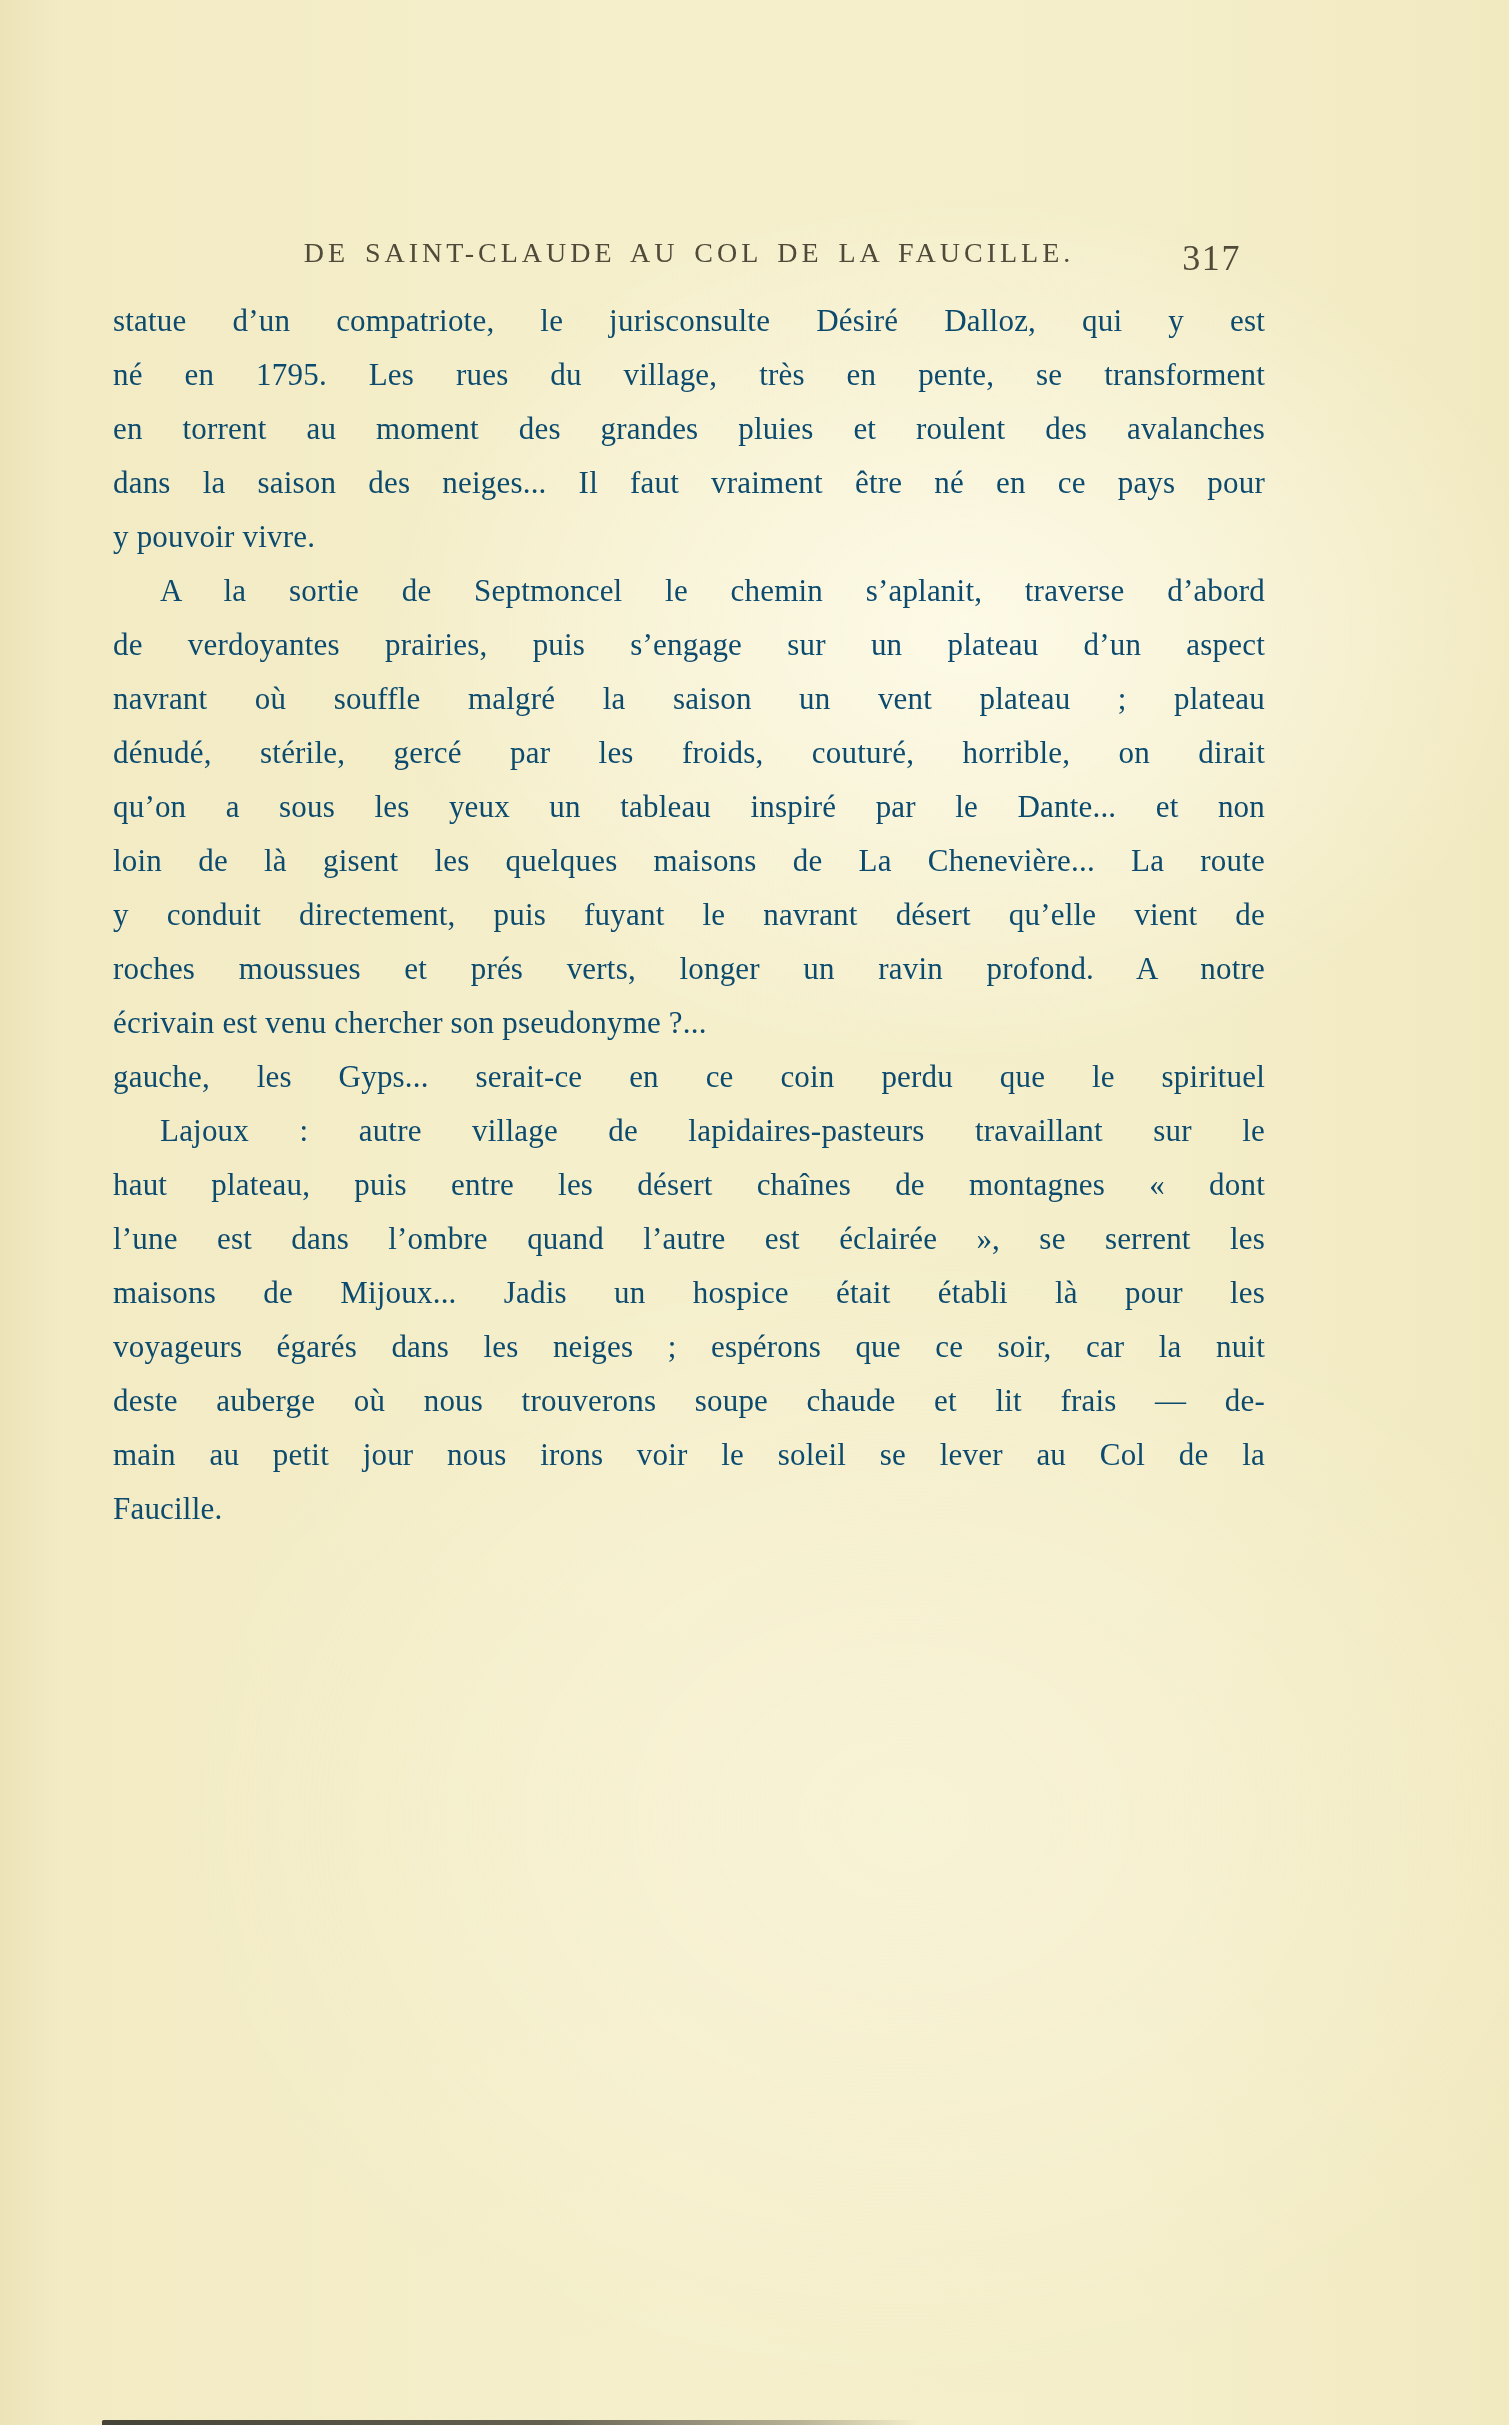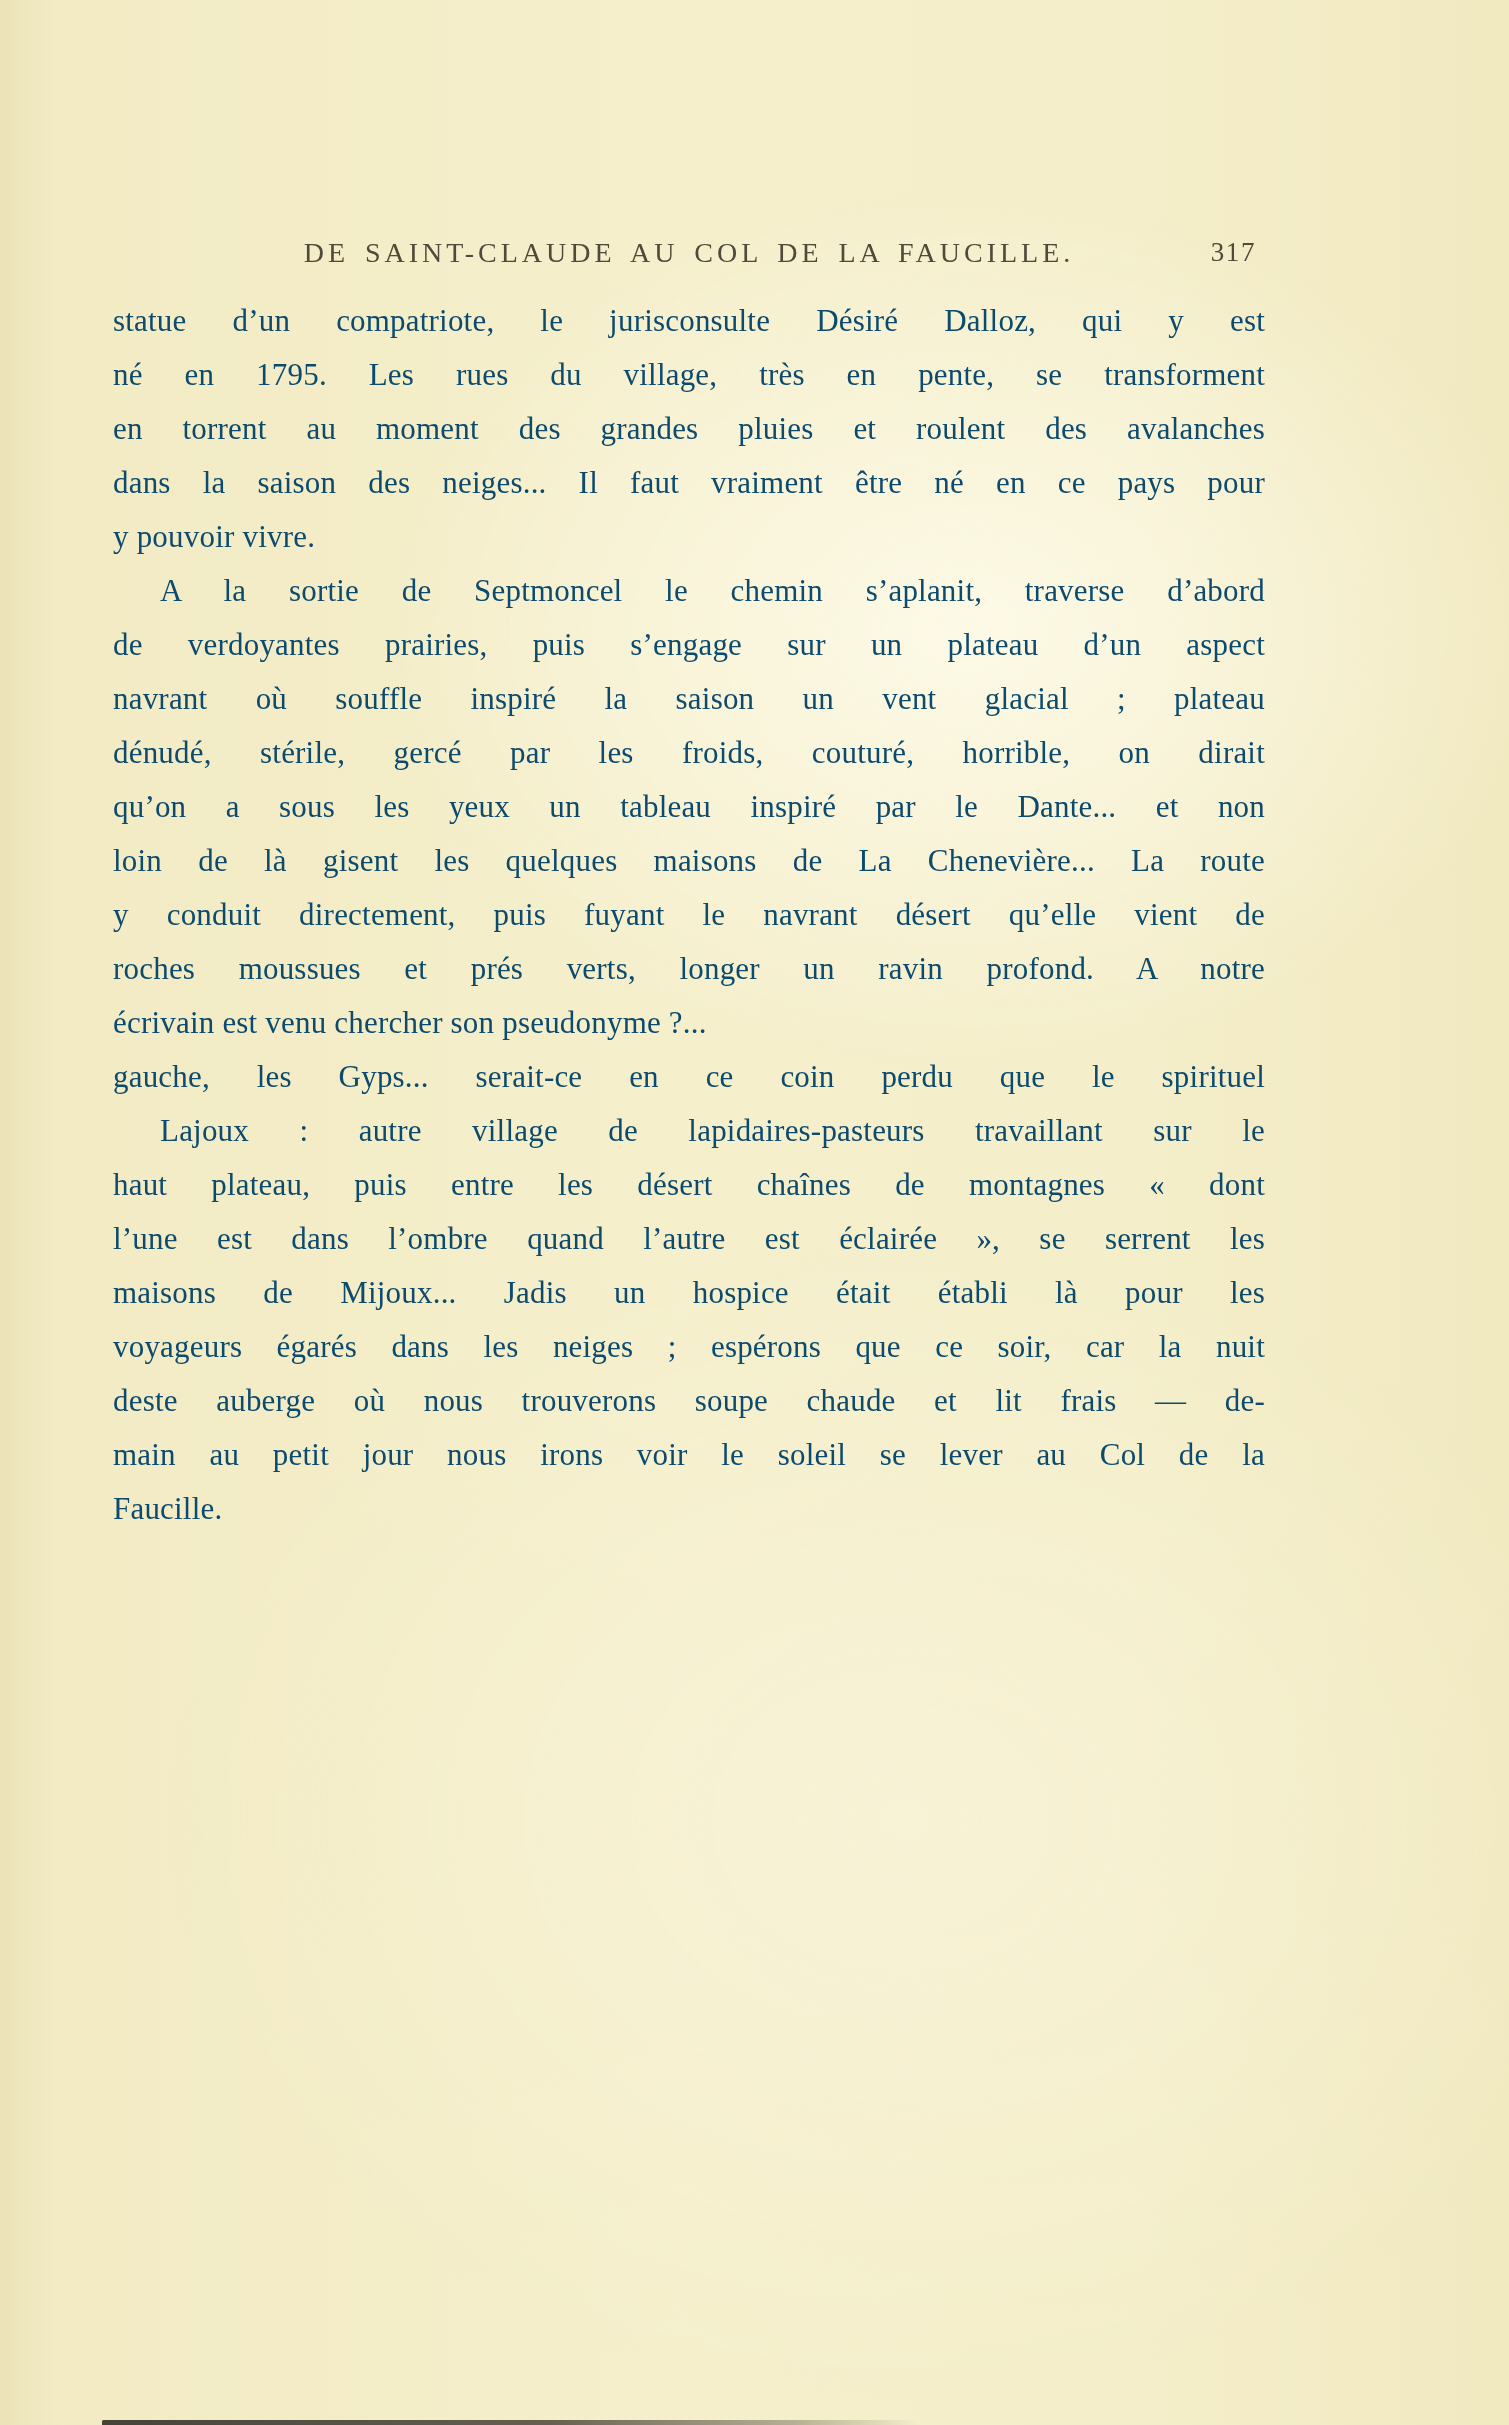--- a/index.html
+++ b/index.html
@@ -34,23 +34,23 @@
   .header-title {
     display: block;
     text-align: center;
     font-size: 28px;
     letter-spacing: 4px;
     word-spacing: 4.9px;
     white-space: nowrap;
   }
   .page-number {
     position: absolute;
-    right: 9px;
+    right: 24px;
     top: 0;
-    font-size: 27px;
+    font-size: 36px;
     letter-spacing: 1.6px;
   }
   .text-block {
     position: absolute;
     left: 113px;
     top: 254px;
     width: 1152px;
     color: #0c4a6e;
     font-size: 31px;
     line-height: 54px;
@@ -97,21 +97,21 @@
       <div class="paragraph">
         <div class="line">statue d’un compatriote, le jurisconsulte Désiré Dalloz, qui y est</div>
         <div class="line">né en 1795. Les rues du village, très en pente, se transforment</div>
         <div class="line">en torrent au moment des grandes pluies et roulent des avalanches</div>
         <div class="line">dans la saison des neiges... Il faut vraiment être né en ce pays pour</div>
         <div class="line last">y pouvoir vivre.</div>
       </div>
       <div class="paragraph">
         <div class="line indent">A la sortie de Septmoncel le chemin s’aplanit, traverse d’abord</div>
         <div class="line">de verdoyantes prairies, puis s’engage sur un plateau d’un aspect</div>
-        <div class="line">navrant où souffle inspiré la saison un vent glacial ; plateau</div>
+        <div class="line">navrant où souffle malgré la saison un vent plateau ; plateau</div>
         <div class="line">dénudé, stérile, gercé par les froids, couturé, horrible, on dirait</div>
         <div class="line">qu’on a sous les yeux un tableau inspiré par le Dante... et non</div>
         <div class="line">loin de là gisent les quelques maisons de La Chenevière... La route</div>
         <div class="line">y conduit directement, puis fuyant le navrant désert qu’elle vient de</div>
         <div class="line">roches moussues et prés verts, longer un ravin profond. A notre</div>
         <div class="line last">écrivain est venu chercher son pseudonyme ?...</div>
         <div class="line">gauche, les Gyps... serait-ce en ce coin perdu que le spirituel</div>
       </div>
       <div class="paragraph">
         <div class="line indent">Lajoux : autre village de lapidaires-pasteurs travaillant sur le</div>

